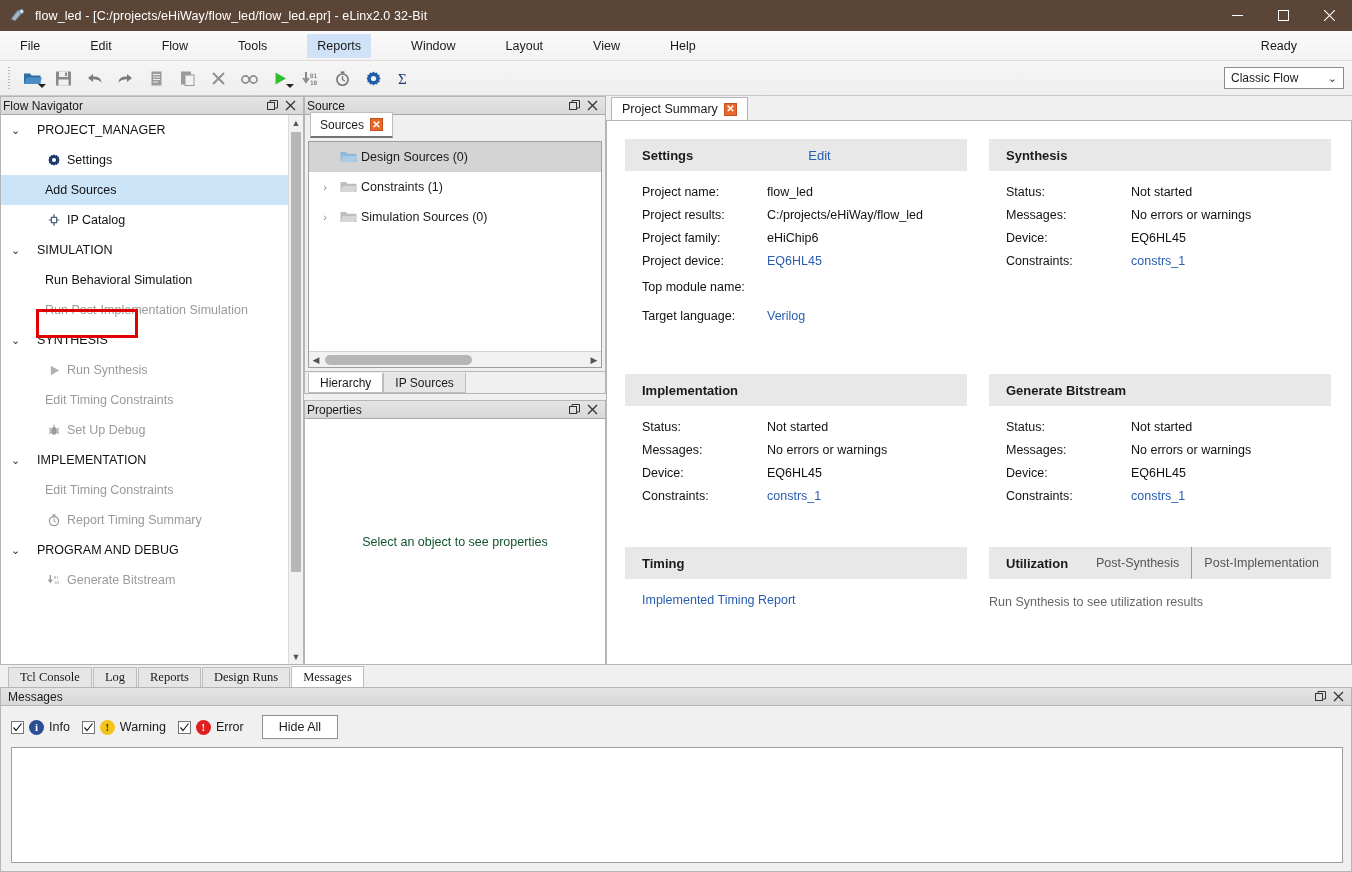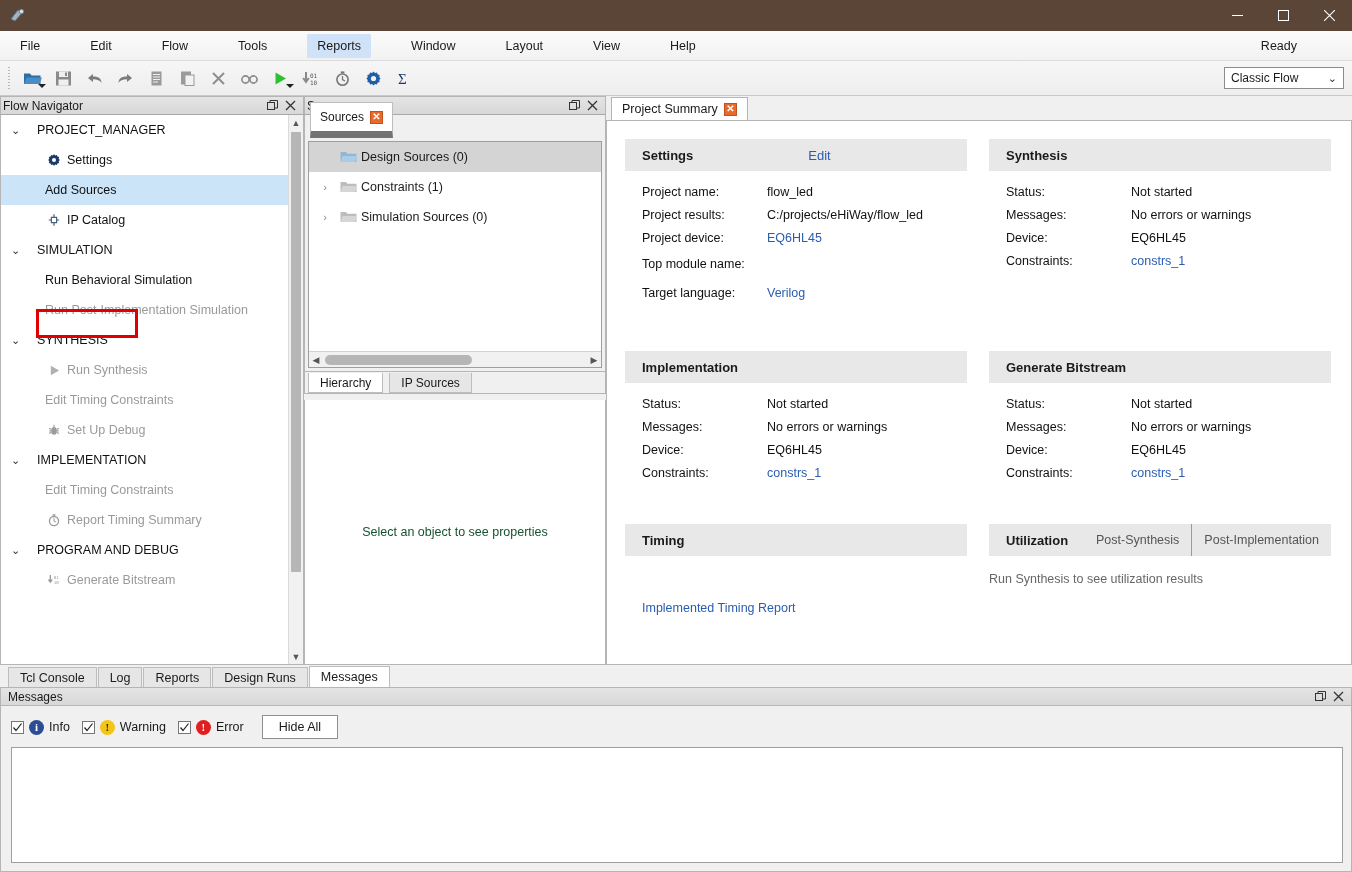--- a/index.html
+++ b/index.html
@@ -92,40 +92,40 @@
   .vscroll { position: absolute; top: 0; right: 0; width: 15px; bottom: 0; background: #f1f1f1; border-left: 1px solid #dadada; }
   .vscroll .arrow { height: 15px; display: flex; align-items: center; justify-content: center; color: #555; font-size: 9px; background: #f1f1f1; }
   .vscroll .arrow.bot { position: absolute; bottom: 0; left: 0; right: 0; }
   .vscroll .thumb { position: absolute; left: 2px; right: 2px; top: 17px; height: 440px; background: #b6b6b6; border-radius: 1px; }
 
   
   .tabstrip { height: 23px; flex: 0 0 23px; background: #f0f0f0; display: flex; align-items: flex-end; padding-left: 5px;
               border-left: 1px solid #b5b5b5; border-right: 1px solid #b5b5b5; }
   .tab { height: 21px; display: flex; align-items: center; padding: 0 9px; font-size: 12px;
          background: #e6e6e6; border: 1px solid #bdbdbd; border-bottom: none; margin-right: 2px; color: #1a1a1a; }
-  .tab.active { background: #ffffff; border-bottom: 7px solid #737373; height: 36px; }
+  .tab.active { background: #ffffff; border-bottom: 2px solid #737373; height: 26px; }
   .tabclose {
     width: 13px; height: 13px; margin-left: 6px; background: #e8692b; color: #fff;
     display: inline-flex; align-items: center; justify-content: center;
     font-size: 10px; line-height: 1; border: 1px solid #c2521d; font-weight: bold;
   }
   .src-body { flex: 1 1 auto; border: 1px solid #b5b5b5; border-top: none; background: #f0f0f0; padding: 3px; display: flex; flex-direction: column; min-height: 0; }
   .tree { flex: 1 1 auto; background: #fff; border: 1px solid #9e9e9e; position: relative; overflow: hidden; min-height: 0; }
   .tree-row { height: 30px; display: flex; align-items: center; padding-left: 6px; font-size: 12.5px; position: relative; }
   .tree-row.sel { background: #d4d4d4; }
   .tree-row .tchev { width: 20px; text-align: center; color: #888; font-size: 11px; }
   .tree-row .tico { width: 26px; display: flex; align-items: center; justify-content: center; }
   .hscroll { height: 16px; flex: 0 0 16px; background: #f1f1f1; border-top: 1px solid #d2d2d2; display: flex; align-items: center; position: relative; }
   .hscroll .harrow { width: 14px; text-align: center; color: #555; font-size: 9px; }
   .hscroll .htrack { flex: 1 1 auto; height: 16px; position: relative; }
   .hscroll .hthumb { position: absolute; left: 2px; top: 3px; width: 147px; height: 10px; background: #b6b6b6; border-radius: 5px; }
   .tabstrip-lower { height: 22px; flex: 0 0 22px; display: flex; align-items: flex-start; padding-left: 3px; padding-top: 1px;
                     border-left: 1px solid #b5b5b5; border-right: 1px solid #b5b5b5; border-bottom: 1px solid #b5b5b5; background: #f0f0f0; }
   .tab-lower { height: 20px; display: flex; align-items: center; padding: 0 11px; font-size: 12px;
-               background: #e6e6e6; border: 1px solid #bdbdbd; border-top: none; margin-right: 6px; }
+               background: #e6e6e6; border: 1px solid #bdbdbd; border-top: none; margin-right: 0; }
   .tab-lower.active { background: #ffffff; }
 
   
   .props-wrap { flex: 0 0 265px; display: flex; flex-direction: column; margin-top: 6px; }
   .props-body { flex: 1 1 auto; background: #fff; border: 1px solid #b5b5b5; border-top: none; display: flex; align-items: center; justify-content: center; }
   .props-empty { color: #14532d; font-size: 12.5px; }
 
   
   .sum-tabs { height: 24px; flex: 0 0 24px; background: #f0f0f0; display: flex; align-items: flex-end; padding-left: 5px; }
   .sum-tab { height: 23px; display: flex; align-items: center; padding: 0 10px; font-size: 12.5px; background: #fff;
@@ -139,25 +139,25 @@
   .sec-rows { padding: 9px 0 0 17px; }
   .srow { display: flex; height: 23px; align-items: center; font-size: 12.5px; }
   .srow .k { width: 125px; flex: 0 0 125px; color: #111; }
   .srow .v { color: #111; }
   .srow .v.link { color: #2a5db0; }
   .sec-hdr.util { display: flex; align-items: center; padding-right: 0; }
   .util-tabs { margin-left: auto; display: flex; align-items: stretch; height: 32px; font-weight: normal; color: #555; }
   .util-tab { display: flex; align-items: center; padding: 0 12px; font-size: 12.5px; }
   .util-tab + .util-tab { border-left: 1px solid #9b9b9b; }
   .util-msg { color: #666; font-size: 12.5px; padding-top: 16px; }
-  .timing-link { color: #2a5db0; font-size: 12.5px; padding: 14px 0 0 17px; margin-top: 31px; }
+  .timing-link { color: #2a5db0; font-size: 12.5px; padding: 14px 0 0 17px; }
 
   
   .bottom { flex: 0 0 auto; display: flex; flex-direction: column; background: #f0f0f0; }
-  .btm-tabs { height: 22px; flex: 0 0 22px; display: flex; align-items: flex-end; padding-left: 8px; background: #f0f0f0; }
+  .btm-tabs { height: 22px; flex: 0 0 22px; display: flex; align-items: flex-end; padding-left: 8px; background: #f0f0f0; font-family: Liberation Serif, serif; }
   .btm-tab { height: 20px; display: flex; align-items: center; padding: 0 11px; font-size: 12.5px;
              background: #e6e6e6; border: 1px solid #bdbdbd; border-bottom: none; margin-right: 1px; }
   .btm-tab.active { background: #ffffff; height: 21px; }
   .msg-hdr { height: 19px; flex: 0 0 19px; background: linear-gradient(180deg,#e4e4e4 0%,#d8d8d8 100%);
              border: 1px solid #b5b5b5; display: flex; align-items: center; padding: 0 4px 0 7px; font-size: 12px; }
   .msg-hdr .hdr-actions { margin-left: auto; display: flex; gap: 7px; padding-right: 3px; }
   .msg-body { flex: 1 1 auto; background: #f0f0f0; border: 1px solid #b5b5b5; border-top: none; padding: 8px 8px 8px 10px; display: flex; flex-direction: column; }
   .filters { display: flex; align-items: center; gap: 5px; height: 26px; }
   .fitem { display: flex; align-items: center; gap: 5px; margin-right: 7px; font-size: 12.5px; }
   .cbx { width: 13px; height: 13px; background: #fff; border: 1px solid #767676; display: flex; align-items: center; justify-content: center; }
@@ -176,20 +176,21 @@
 
 <div id="app">
 
   <div class="titlebar">
     <span class="tb-icon">
       <svg width="17" height="17" viewBox="0 0 17 17">
         <path d="M2 12 L9 3 L13 6 L6 14 Z" fill="#9fb6c9" stroke="#5d7488" stroke-width="1"></path>
         <circle cx="12.5" cy="4.5" r="2.2" fill="#d7e3ec" stroke="#5d7488" stroke-width="0.8"></circle>
       </svg>
     </span>
+    <span class="tb-title">flow_led - [C:/projects/eHiWay/flow_led/flow_led.epr] - eLinx2.0 32-Bit</span>
     <div class="winctrls">
       <div class="winbtn">
         <svg width="11" height="11" viewBox="0 0 11 11">
             <rect x="0" y="5" width="11" height="1" fill="#fff"></rect>
           </svg>
       </div>
       <div class="winbtn">
         <svg width="11" height="11" viewBox="0 0 11 11">
             <rect x="0.5" y="0.5" width="10" height="10" fill="none" stroke="#fff"></rect>
           </svg>
@@ -519,20 +520,36 @@
           </div>
         </div>
       </div>
 
       <div class="tabstrip-lower">
         <div class="tab-lower active">Hierarchy</div>
         <div class="tab-lower">IP Sources</div>
       </div>
 
       <div class="props-wrap">
+        <div class="panel-hdr">
+          <span>Properties</span>
+          <span class="hdr-actions">
+            <span class="mini-ico">
+              <svg width="11" height="11" viewBox="0 0 11 11">
+                  <rect x="0.5" y="2.5" width="7" height="7" fill="none" stroke="#333"></rect>
+                  <path d="M3 2.5 V0.5 H10.5 V8 H8" fill="none" stroke="#333"></path>
+                </svg>
+            </span>
+            <span class="mini-ico">
+              <svg width="11" height="11" viewBox="0 0 11 11">
+                  <path d="M1 1 L10 10 M10 1 L1 10" stroke="#333" stroke-width="1.3"></path>
+                </svg>
+            </span>
+          </span>
+        </div>
         <div class="props-body">
           <span class="props-empty">Select an object to see properties</span>
         </div>
       </div>
     </div>
 
     <div class="col-sum">
       <div class="sum-tabs">
         <div class="sum-tab">
           <span>Project Summary</span>
@@ -550,20 +567,24 @@
                 <span class="edit-link">Edit</span>
               </div>
               <div class="sec-rows">
                 <div class="srow">
                     <span class="k">Project name:</span>
                     <span class="v">flow_led</span>
                   </div>
                 <div class="srow">
                     <span class="k">Project results:</span>
                     <span class="v">C:/projects/eHiWay/flow_led</span>
+                  </div>
+                <div class="srow">
+                    <span class="k">Project family:</span>
+                    <span class="v">eHiChip6</span>
                   </div>
                 <div class="srow">
                     <span class="k">Project device:</span>
                     <span class="v link">EQ6HL45</span>
                   </div>
                 <div class="srow" style="height:29px">
                     <span class="k">Top module name:</span>
                     <span class="v"></span>
                   </div>
                 <div class="srow" style="height:29px">

